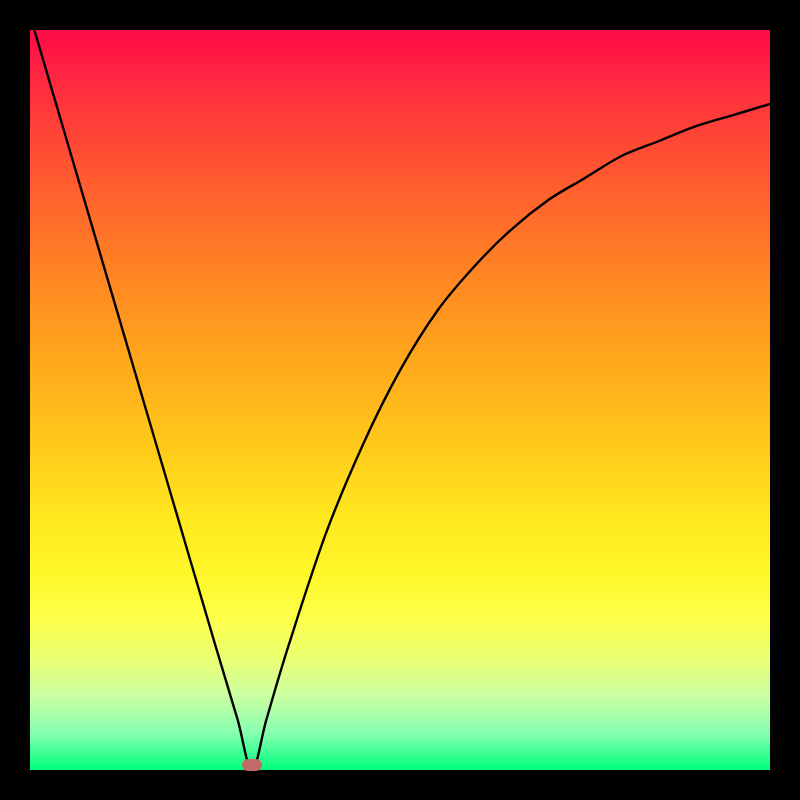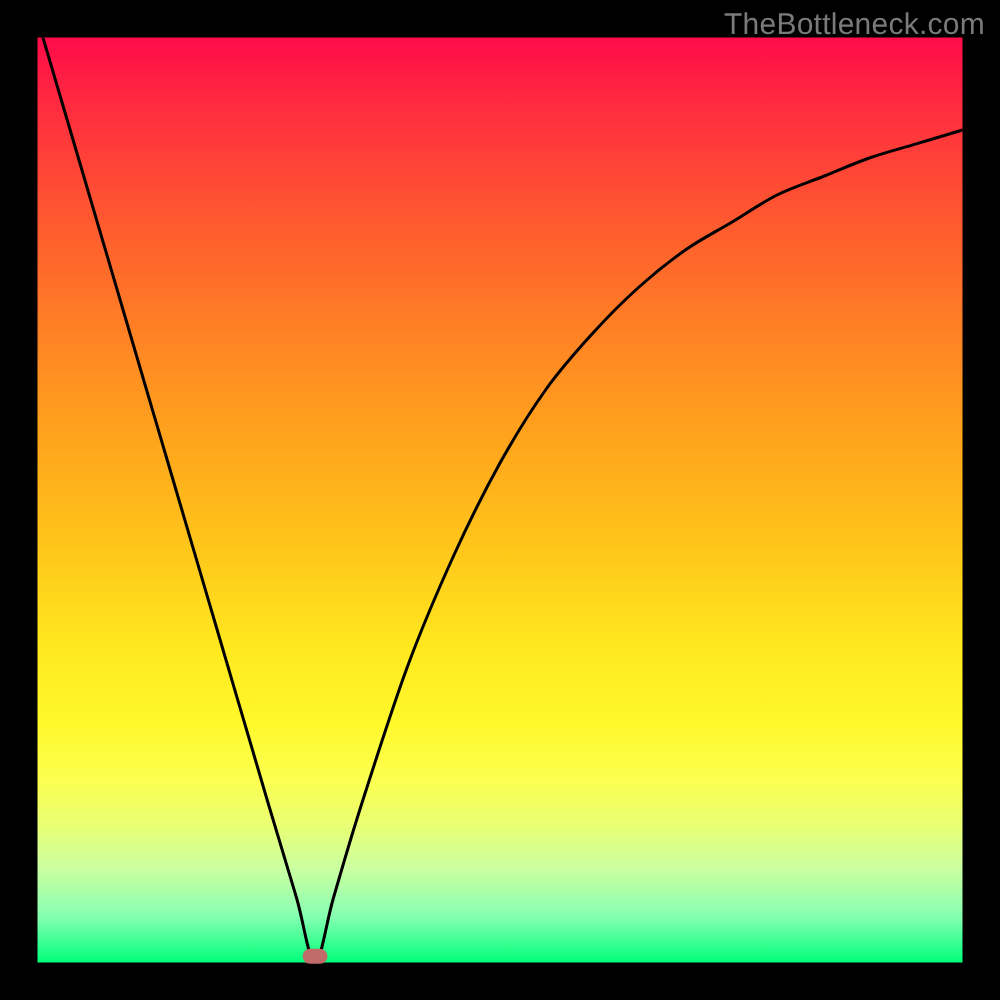--- a/index.html
+++ b/index.html
@@ -61,21 +61,20 @@
     height: 12px;
     background: #c06a6a;
     border-radius: 6px;
   }
 </style>
 </head>
 <body>
 
 <div class="frame">
 
-  <div class="watermark">TheBottleneck.com</div>
 
   <div class="plot-area">
 
     <svg class="curve" viewBox="0 0 740 740" preserveAspectRatio="none">
       <path id="curve-path" fill="none" stroke="#000" stroke-width="2.4" stroke-linecap="round" stroke-linejoin="round" d="M 0.00 -14.80 C 6.17 6.17, 24.67 69.07, 37.00 111.00 C 49.33 152.93, 61.67 194.87, 74.00 236.80 C 86.33 278.73, 98.67 320.67, 111.00 362.60 C 123.33 404.53, 135.67 446.47, 148.00 488.40 C 160.33 530.33, 175.13 580.90, 185.00 614.20 C 194.87 647.50, 201.03 667.23, 207.20 688.20 C 213.37 709.17, 217.07 740.00, 222.00 740.00 C 226.93 740.00, 230.63 709.17, 236.80 688.20 C 242.97 667.23, 249.13 645.03, 259.00 614.20 C 268.87 583.37, 283.67 536.50, 296.00 503.20 C 308.33 469.90, 320.67 441.53, 333.00 414.40 C 345.33 387.27, 357.67 362.60, 370.00 340.40 C 382.33 318.20, 394.67 298.47, 407.00 281.20 C 419.33 263.93, 431.67 250.37, 444.00 236.80 C 456.33 223.23, 468.67 210.90, 481.00 199.80 C 493.33 188.70, 505.67 178.83, 518.00 170.20 C 530.33 161.57, 542.67 155.40, 555.00 148.00 C 567.33 140.60, 579.67 131.97, 592.00 125.80 C 604.33 119.63, 616.67 115.93, 629.00 111.00 C 641.33 106.07, 653.67 100.52, 666.00 96.20 C 678.33 91.88, 690.67 88.80, 703.00 85.10 C 715.33 81.40, 733.83 75.85, 740.00 74.00"></path>
     </svg>
 
     <div id="marker" class="marker" style="left: 212px; top: 728.82px; background: rgb(192, 106, 106);"></div>
 
   </div>

